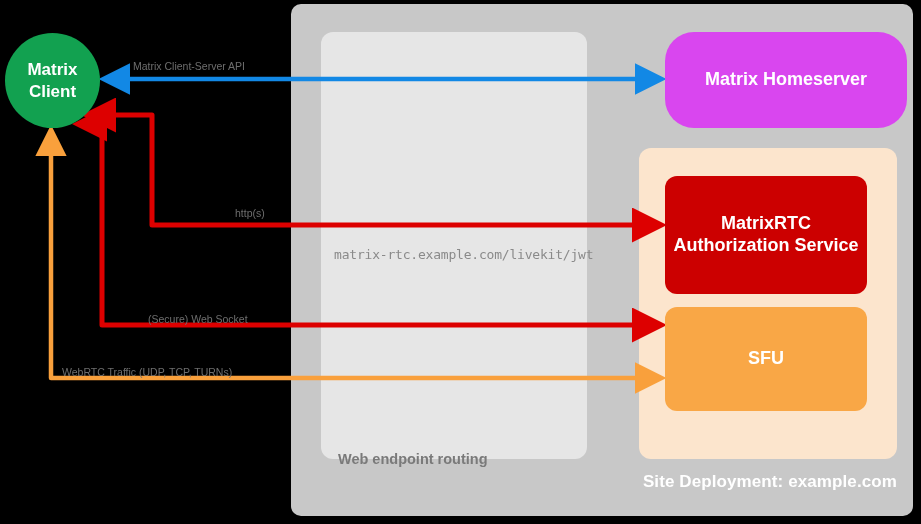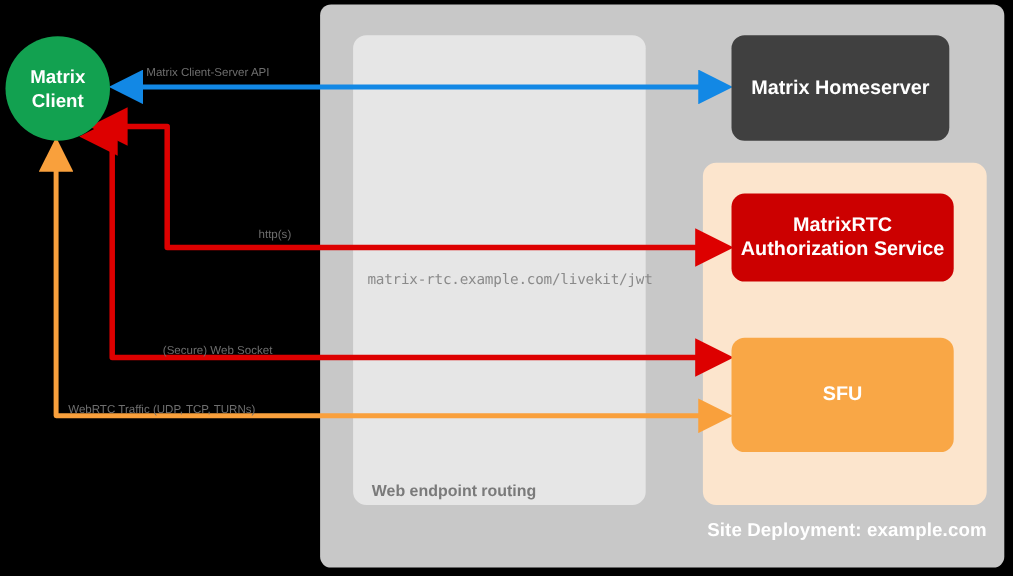--- a/index.html
+++ b/index.html
@@ -17,35 +17,35 @@
   }
   .web-routing{
     position:absolute;left:321px;top:32px;width:266px;height:427px;
     background:#E6E6E6;border-radius:12px;
   }
   .rtc-backend{
     position:absolute;left:639px;top:148px;width:258px;height:311px;
     background:#FCE5CD;border-radius:12px;
   }
   .panel-label{
-    position:absolute;font-size:14.5px;font-weight:bold;color:#7A7A7A;white-space:nowrap;
+    position:absolute;font-size:14.5px;font-weight:bold;color:#7A7A7A;white-space:nowrap;margin-top:12px;
   }
 
   
   .client-circle{
     position:absolute;left:5px;top:33px;width:95px;height:95px;border-radius:50%;
     background:#12A150;display:flex;flex-direction:column;align-items:center;justify-content:center;
     color:#fff;font-weight:bold;font-size:17px;line-height:1.25;text-align:center;
   }
   .node{
     position:absolute;border-radius:12px;display:flex;align-items:center;justify-content:center;
     color:#fff;font-weight:bold;text-align:center;line-height:1.22;
   }
-  .homeserver{left:665px;top:32px;width:198px;height:96px;background:#404040;font-size:18px;}
-  .authsvc{left:665px;top:176px;width:202px;height:80px;background:#CC0000;font-size:18px;}
+  .homeserver{left:665px;top:32px;width:242px;height:96px;background:#d946ef;font-size:18px;border-radius:29px;}
+  .authsvc{left:665px;top:176px;width:202px;height:118px;background:#CC0000;font-size:18px;}
   .sfu{left:665px;top:307px;width:202px;height:104px;background:#F9A council;}
   .sfu{left:665px;top:307px;width:202px;height:104px;background:#F9A746;font-size:18px;}
 
   
   .edge-label{
     position:absolute;font-size:10.5px;font-weight:normal;color:#6E6E6E;white-space:nowrap;
   }
   .url-label{
     position:absolute;font-family:"DejaVu Sans Mono","Liberation Mono",monospace;
     font-size:13px;color:#8A8A8A;white-space:nowrap;letter-spacing:-0.2px;

